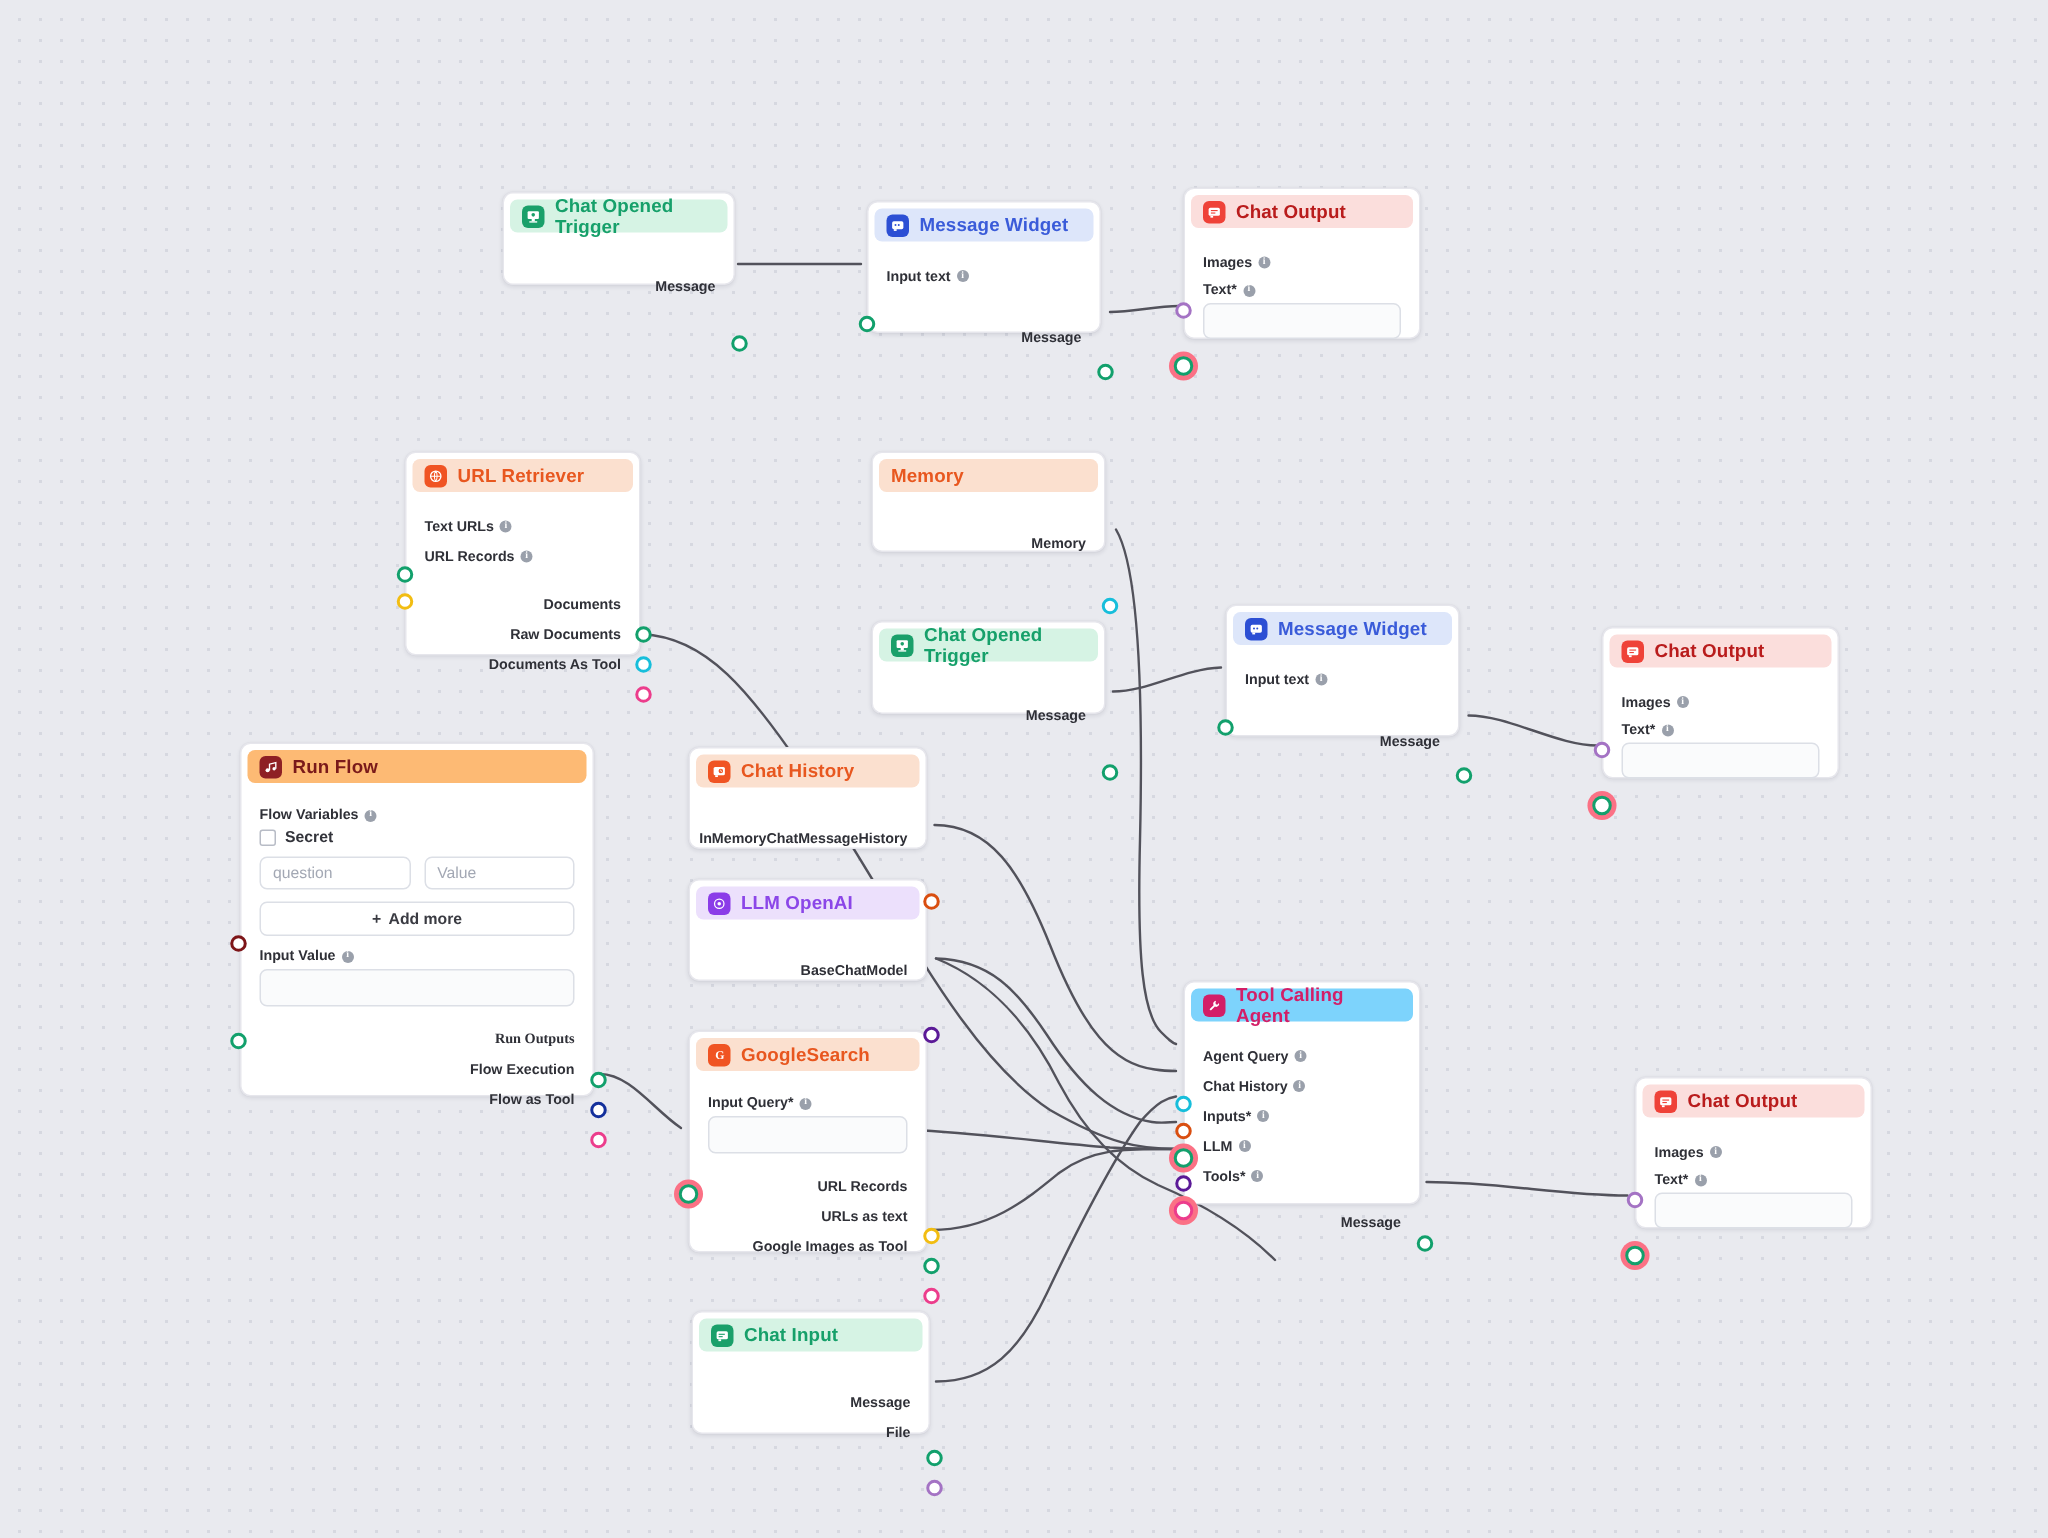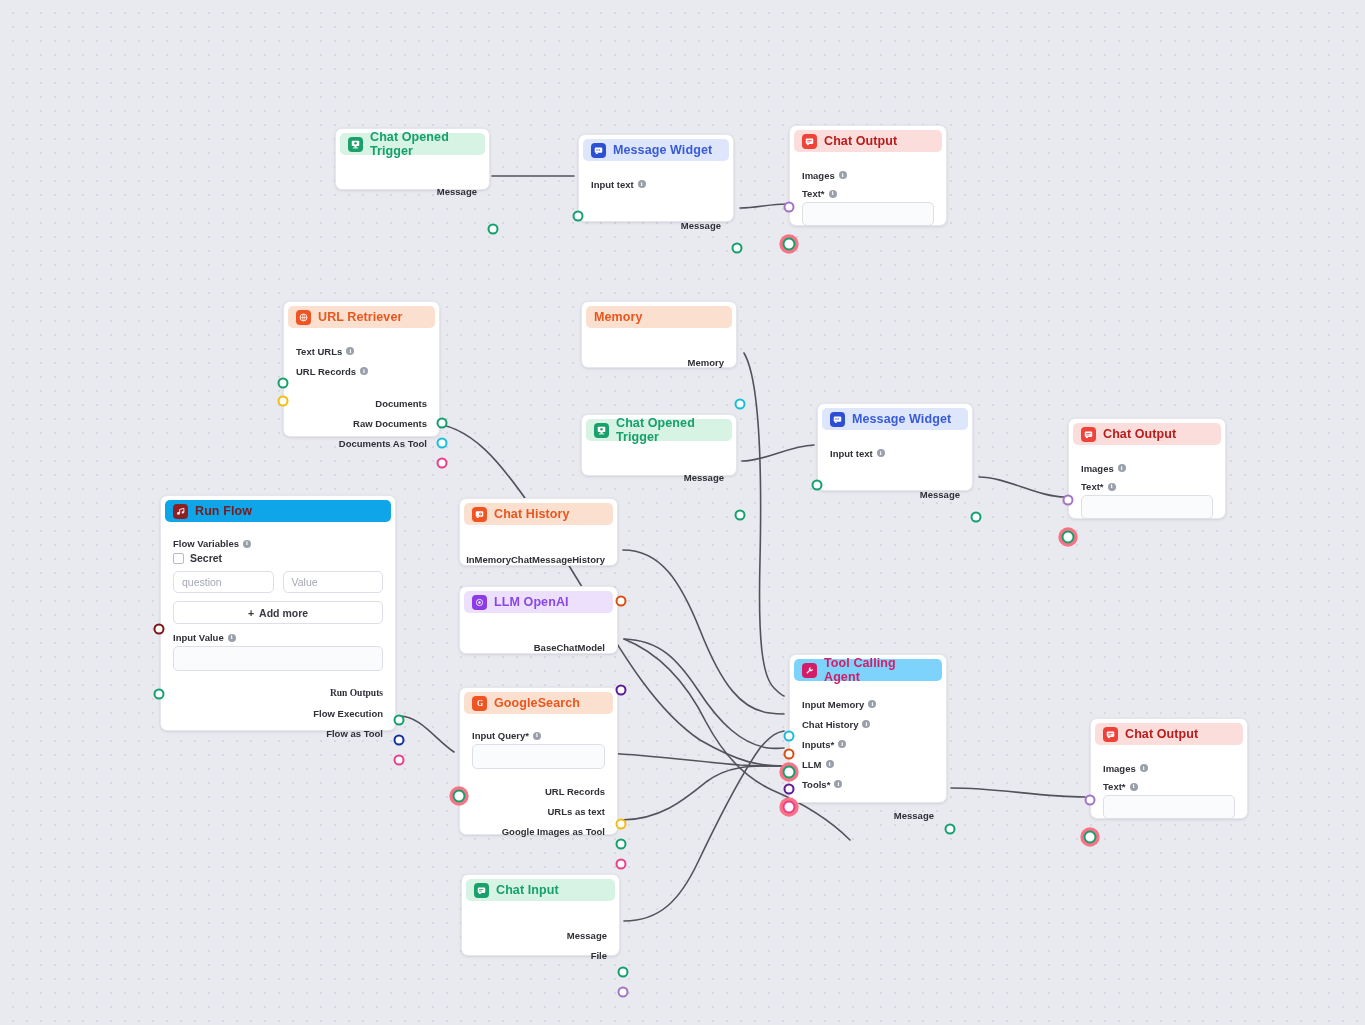--- a/index.html
+++ b/index.html
@@ -38,21 +38,21 @@
   }
   .nicon svg{display:block;}
 
   
   .h-green  {background:#d6f3e4;} .h-green .ntitle{color:#16a06a;}
   .h-blue   {background:#dde6fa;} .h-blue  .ntitle{color:#3a5bd9;}
   .h-red    {background:#fbdedc;} .h-red   .ntitle{color:#b91c1c;}
   .h-orange {background:#fbe0cf;} .h-orange .ntitle{color:#e8571f;}
   .h-purple {background:#ece0fc;} .h-purple .ntitle{color:#8b46e8;}
   .h-pink   {background:#7dd3fc;} .h-pink  .ntitle{color:#d31e67;}
-  .h-maroon {background:#0ea5e9;} .h-maroon .ntitle{color:#7a1a1a;}
+  .h-maroon {background:#fdba74;} .h-maroon .ntitle{color:#7a1a1a;}
 
   .i-green {background:#1aa06a;} .i-blue{background:#2c4fd4;}
   .i-red   {background:#ef4238;} .i-orange{background:#f05423;}
   .i-purple{background:#8b3ce8;} .i-pink{background:#d31e67;}
   .i-maroon{background:#8e2024;}
 
   .row{position:relative;display:flex;align-items:center;height:20px;font-size:9.5px;color:#2f3037;font-weight:600;}
   .row.out{justify-content:flex-end;padding-right:12px;}
   .row.in{justify-content:flex-start;padding-left:12px;}
   .lbl{white-space:nowrap;}
@@ -200,21 +200,21 @@
       <div class="port p-lilac" style="left:-1px;top:42px;"></div>
       <div class="fieldlabel" style="margin-top:3px;">
         <span>Text*</span>
         <span class="info">i</span>
       </div>
       <div class="field" style="height:24px;"></div>
       <div class="port p-green big halo" style="left:-1px;top:79px;"></div>
     </div>
   </div>
 
-  <div class="node" style="left:283px;top:301px;width:157px;height:136px;">
+  <div class="node" style="left:270px;top:301px;width:157px;height:136px;">
     <div class="nheader h-orange">
       <span class="nicon i-orange">
         <svg width="9" height="9" viewBox="0 0 12 12">
             <circle cx="6" cy="6" r="4.6" fill="none" stroke="#fff" stroke-width="1.2"></circle>
             <path d="M1.6 6h8.8M6 1.5c1.6 1.8 1.6 7.2 0 9M6 1.5c-1.6 1.8-1.6 7.2 0 9" fill="none" stroke="#fff" stroke-width=".9"></path>
           </svg>
       </span>
       <span class="ntitle">URL Retriever</span>
     </div>
     <div class="nbody">
@@ -453,21 +453,21 @@
     <div class="nheader h-pink">
       <span class="nicon i-pink">
         <svg width="9" height="9" viewBox="0 0 12 12">
             <path d="M7.6 1.6a2.6 2.6 0 0 0-2.2 3.9L1.8 9.1l1.2 1.2 3.6-3.6a2.6 2.6 0 0 0 3.6-3.2l-1.5 1.5-1.3-.3-.3-1.3z" fill="#fff"></path>
           </svg>
       </span>
       <span class="ntitle">Tool Calling Agent</span>
     </div>
     <div class="nbody">
       <div class="row in" style="margin-top:13px;">
-        <span class="lbl">Input Memory</span>
+        <span class="lbl">Agent Query</span>
         <span class="info">i</span>
       </div>
       <div class="port p-cyan" style="left:-1px;top:42px;"></div>
       <div class="row in">
         <span class="lbl">Chat History</span>
         <span class="info">i</span>
       </div>
       <div class="port p-orange" style="left:-1px;top:60px;"></div>
       <div class="row in">
         <span class="lbl">Inputs*</span>

